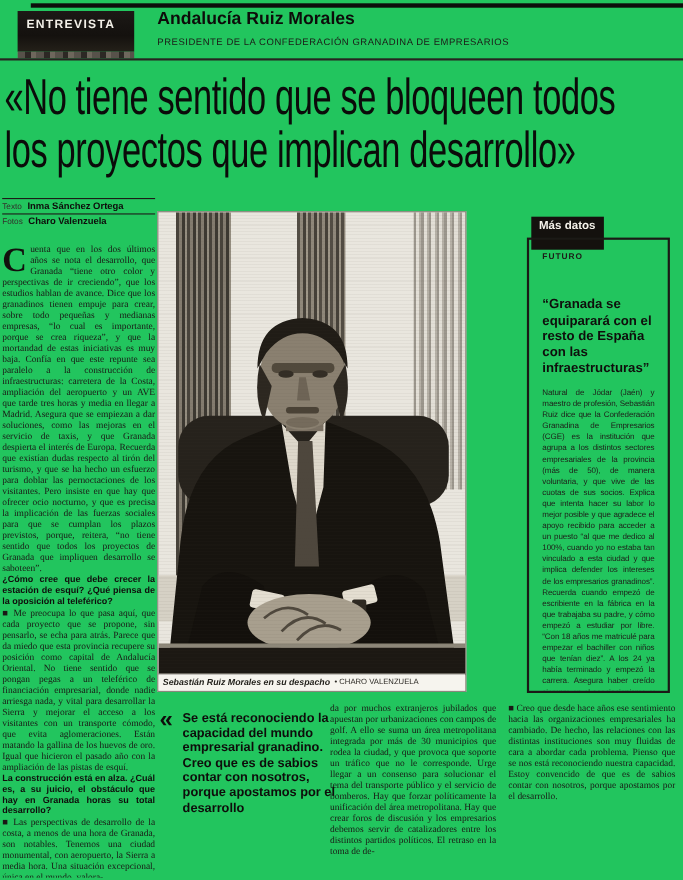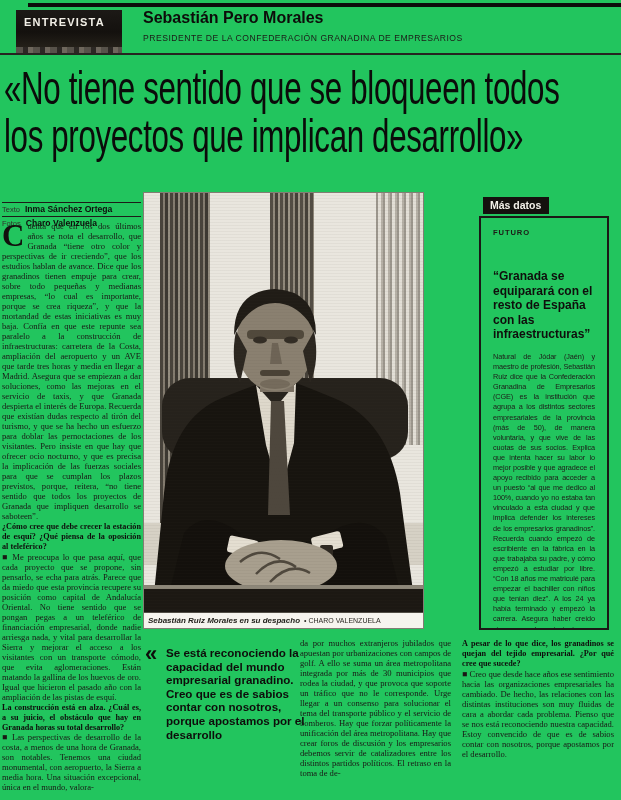--- a/index.html
+++ b/index.html
@@ -20,31 +20,31 @@
     position:absolute; left:16px; top:47px; width:106px; height:6px;
     background:repeating-linear-gradient(90deg,#57524a 0 7px,#2c2824 7px 12px,#6e675d 12px 14px,#6e675c 14px 17px);
   }
   .mh-name { position:absolute; left:143px; top:9px; font-family:"Liberation Sans", sans-serif; font-weight:bold; font-size:16px; color:#0d0c0a; }
   .mh-role { position:absolute; left:143px; top:33px; font-family:"Liberation Sans", sans-serif; font-size:8.6px; letter-spacing:.5px; color:#1c1a17;text-align:right; }
   .rule-header { position:absolute; left:0; top:53px; width:621px; height:2px; background:#262420; }
 
   .headline { position:absolute; left:4px; top:64px; color:#0b0b0a; font-family:"Liberation Sans", sans-serif; font-weight:normal; letter-spacing:-.5px; }
   .hl-line { white-space:nowrap; font-size:46px; line-height:48px; transform:scaleX(.68); transform-origin:0 50%; }
 
-  .byline { position:absolute; left:2px; top:202px; width:139px; font-family:"Liberation Sans", sans-serif; }
+  .byline { position:absolute; left:2px; top:180px; width:139px; font-family:"Liberation Sans", sans-serif; }
   .byline-row { border-top:1px solid #1d1b18; padding:1px 0 2px; display:flex; gap:5px; align-items:baseline; }
   .byline-label { font-size:7.5px; color:#33302b; }
   .byline-name { font-size:8.6px; font-weight:bold; color:#0e0d0b; }
 
   .col { position:absolute; overflow:hidden; }
   .col-left  { left:2px;   top:221px; width:139px; height:577px; }
   .col-mid   { left:300px; top:638px; width:151px; height:161px; }
   .col-right { left:462px; top:638px; width:152px; height:161px; }
   p.body { font-size:8.6px; line-height:10px; text-align:justify; color:#1a1815; }
-  p.question { font-family:Liberation Serif, serif; font-weight:bold; font-size:8.2px; line-height:9.9px; text-align:justify; color:#0f0e0c; margin-top:1px; }
+  p.question { font-family:Liberation Sans, sans-serif; font-weight:bold; font-size:8.2px; line-height:9.9px; text-align:justify; color:#0f0e0c; margin-top:1px; }
   .dropcap { float:left; font-weight:bold; font-size:31px; line-height:25px; padding:2px 3px 0 0; color:#12100d; }
 
   .photo { position:absolute; left:143px; top:192px; width:281px; height:437px; background:#e9e6de; border:1px solid #827d73; overflow:hidden; }
   .ph-curtain1 { position:absolute; left:16px; top:0; width:50px; height:335px;
     background:repeating-linear-gradient(90deg,#3a352d 0 3px,#7a7265 3px 5px,#2d2922 5px 8px,#8d8678 8px 10px); opacity:.92; }
   .ph-curtain2 { position:absolute; left:126px; top:0; width:44px; height:262px;
     background:repeating-linear-gradient(90deg,#423c33 0 3px,#857d6f 3px 5px,#332e26 5px 8px,#968e7f 8px 10px); opacity:.9; }
   .ph-curtain3 { position:absolute; left:232px; top:0; width:47px; height:252px;
     background:repeating-linear-gradient(90deg,rgba(92,85,74,.55) 0 2px,rgba(214,209,199,.35) 2px 5px,rgba(120,112,99,.45) 5px 7px); }
   .ph-grain { position:absolute; inset:0; background:repeating-linear-gradient(0deg,rgba(72,64,53,.05) 0 1px,transparent 1px 3px); }
@@ -52,40 +52,40 @@
   .caption { position:absolute; left:0; bottom:0; width:100%; height:16px; background:#f6f4ee; border-top:1px solid #514d45;
     display:flex; align-items:center; gap:4px; padding:0 4px; }
   .caption-main { font-family:"Liberation Sans", sans-serif; font-style:italic; font-weight:bold; font-size:8px; color:#23211c; white-space:nowrap; }
   .caption-credit { font-family:"Liberation Sans", sans-serif; font-size:7px; color:#2c2924; white-space:nowrap; }
 
   .pullquote { position:absolute; left:145px; top:646px; width:161px; color:#0e0d0b; }
   .pq-mark { position:absolute; left:0; top:0; font-family:"Liberation Sans", sans-serif; font-weight:bold; font-size:22px; line-height:16px; letter-spacing:-2px; }
   .pq-text { font-family:"Liberation Sans", sans-serif; font-weight:bold; font-size:11.6px; line-height:13.6px; padding-left:21px; }
 
   .sidebar-label { position:absolute; left:483px; top:197px; background:#14110e; color:#f4f1e9;
-    font-family:"Liberation Sans", sans-serif; font-weight:bold; font-size:10.5px; padding:2px 8px 3px 7px; }
+    font-family:"Liberation Sans", sans-serif; font-weight:bold; font-size:10.5px; padding:2px 8px 16px 7px; }
   .sidebar-box { position:absolute; left:479px; top:216px; width:130px; height:414px;
     border:2px solid #1b1916; padding:10px 12px 6px; overflow:hidden; }
   .sb-kicker { font-family:"Liberation Sans", sans-serif; font-weight:bold; font-size:7.6px; letter-spacing:.9px; color:#1d1b17; margin-bottom:8px; }
   .sb-title { font-family:"Liberation Sans", sans-serif; font-weight:bold; font-size:12px; line-height:14.6px; color:#0f0e0c; margin-bottom:10px;margin-top:32px; }
   .sb-body { font-family:"Liberation Sans", sans-serif; font-size:7.3px; line-height:10.1px; text-align:justify; color:#1e1c18; letter-spacing:-.1px; }
 </style>
 </head>
 <body>
 
 <div class="page">
 
   <div class="rule-top"></div>
 
   <div class="kicker-box">
     <span>ENTREVISTA</span>
   </div>
   <div class="kicker-tear"></div>
 
-  <div class="mh-name">Sebastián Pero Morales</div>
+  <div class="mh-name">Andalucía Ruiz Morales</div>
   <div class="mh-role">PRESIDENTE DE LA CONFEDERACIÓN GRANADINA DE EMPRESARIOS</div>
   <div class="rule-header"></div>
 
   <div class="headline">
     <div class="hl-line">«No tiene sentido que se bloqueen todos</div>
     <div class="hl-line">los proyectos que implican desarrollo»</div>
   </div>
 
   <div class="byline">
     <div class="byline-row">
@@ -156,17 +156,16 @@
   <div class="sidebar-label">
     <span>Más datos</span>
   </div>
   <div class="sidebar-box">
     <div class="sb-kicker">FUTURO</div>
     <div class="sb-title">“Granada se equiparará con el resto de España con las infraestructuras”</div>
     <div class="sb-body">Natural de Jódar (Jaén) y maestro de profesión, Sebastián Ruiz dice que la Confederación Granadina de Empresarios (CGE) es la institución que agrupa a los distintos sectores empresariales de la provincia (más de 50), de manera voluntaria, y que vive de las cuotas de sus socios. Explica que intenta hacer su labor lo mejor posible y que agradece el apoyo recibido para acceder a un puesto “al que me dedico al 100%, cuando yo no estaba tan vinculado a esta ciudad y que implica defender los intereses de los empresarios granadinos”. Recuerda cuando empezó de escribiente en la fábrica en la que trabajaba su padre, y cómo empezó a estudiar por libre. “Con 18 años me matriculé para empezar el bachiller con niños que tenían diez”. A los 24 ya había terminado y empezó la carrera. Asegura haber creído siempre en el asociacionismo, y tenerlo claro cuando le surgió la oportunidad de establecerse en Granada. Mantiene que Granada se equiparará al resto del país en cuanto se solucionen las carencias de infraestructura: AVE Granada–Madrid, la segunda circunvalación, el teleférico. Sin olvidar el Parque Tecnológico de Ciencias de la Salud (PTS), o contar con una Vega ordenada, “ya que Granada no tiene otro sitio por donde desarrollarse”, explica.</div>
   </div>
 
   <div class="col col-right">
-    <p class="question">A pesar de lo que dice, los granadinos se quejan del tejido empresarial. ¿Por qué cree que sucede?</p>
     <p class="body">■ Creo que desde hace años ese sentimiento hacia las organizaciones empresariales ha cambiado. De hecho, las relaciones con las distintas instituciones son muy fluidas de cara a abordar cada problema. Pienso que se nos está reconociendo nuestra capacidad. Estoy convencido de que es de sabios contar con nosotros, porque apostamos por el desarrollo.</p>
   </div>
 
 </div>
 
 </body></html>

